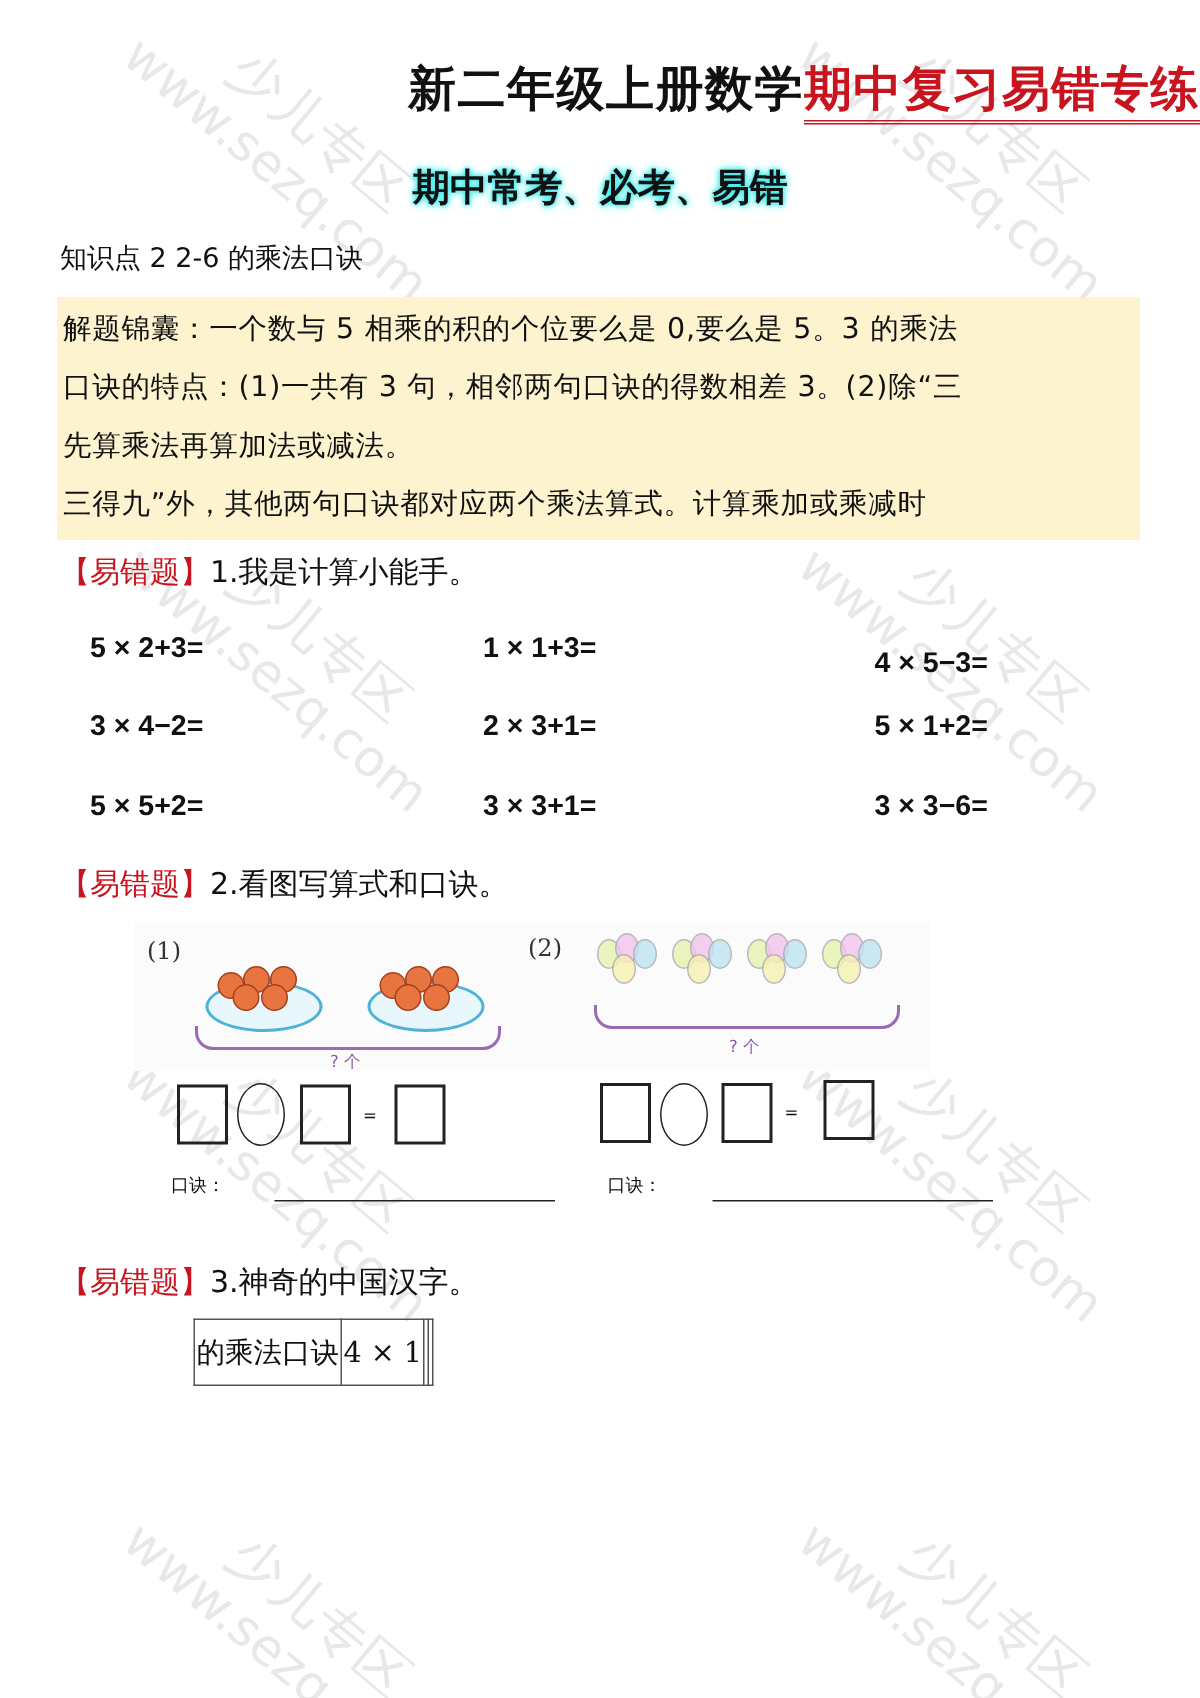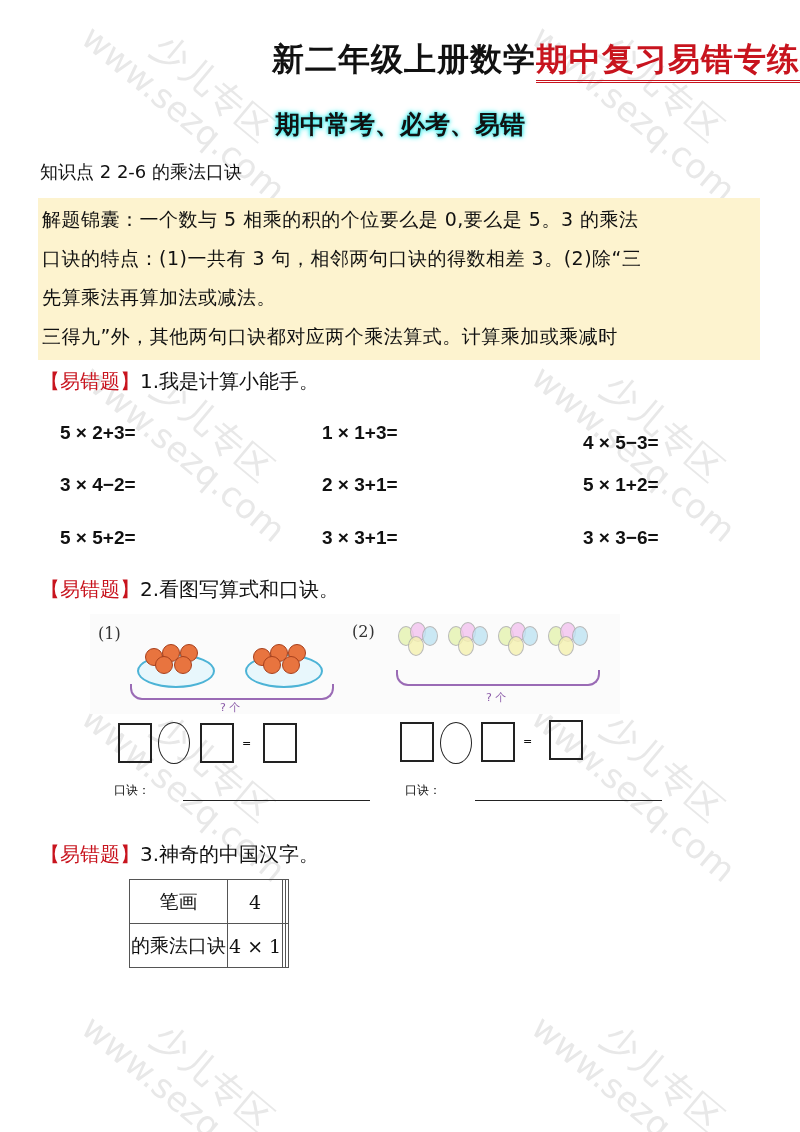--- a/index.html
+++ b/index.html
@@ -136,25 +136,19 @@
 <span class="kou abs" style="left:405px;top:782px;">口诀：</span>
 <div class="line abs" style="left:475px;top:800px;width:187px;"></div>
 
 <div class="abs qhead" style="top:841px;">
   <span class="tag">【易错题】</span><span>3.神奇的中国汉字。</span>
 </div>
 
 <table class="tb">
   <tbody>
   <tr>
-    <td>笔画</td>
-    <td>4</td>
-    <td></td>
-    <td></td>
-  </tr>
-  <tr>
     <td>的乘法口诀</td>
     <td>4 × 1</td>
     <td></td>
     <td></td>
   </tr>
 </tbody>
   </table>
 
 </body></html>

